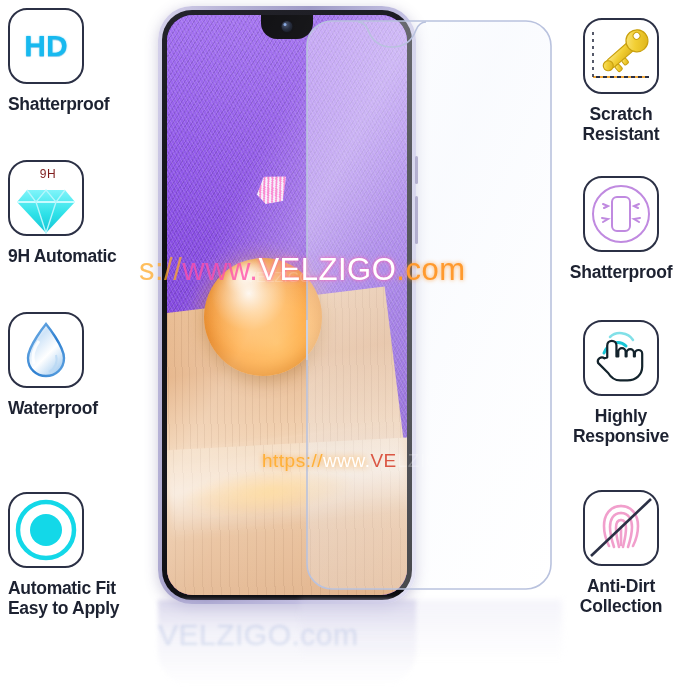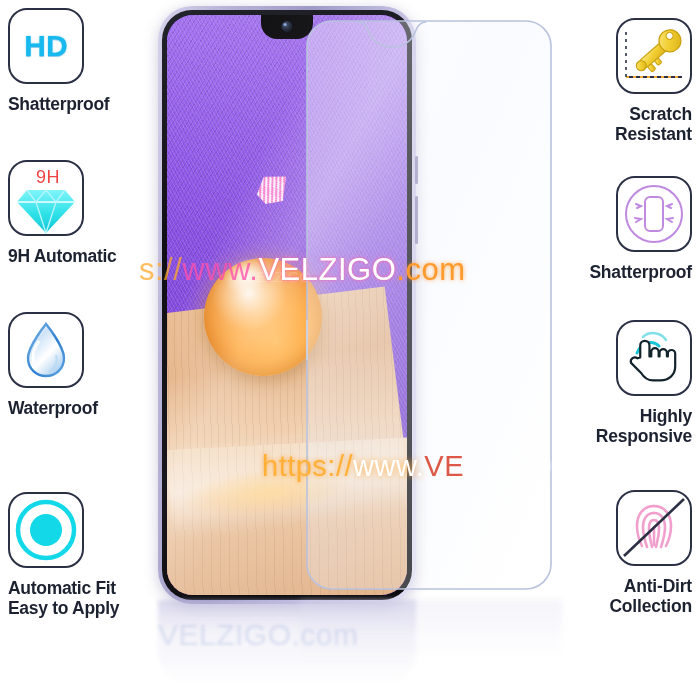--- a/index.html
+++ b/index.html
@@ -12,21 +12,21 @@
   }
   #stage{position:absolute;inset:0;width:700px;height:700px;background:#fff;overflow:hidden;}
 
   
   .col{position:absolute;top:0;width:150px;height:540px;padding-left:45px;}
   .col-left{left:0;}
   .col-right{right:0;}
 
   .feature{position:absolute;width:150px;}
   .col-left .feature{left:0;text-align:left;padding-left:8px;box-sizing:border-box;}
-  .col-right .feature{right:0;text-align:right;padding-right:8px;box-sizing:border-box;}
+  .col-right .feature{right:0;text-align:center;padding-right:8px;box-sizing:border-box;}
 
   .icon-box{
     width:76px;height:76px;border:2px solid #2b3045;border-radius:19px;
     background:#ffffff;position:relative;display:inline-block;
     box-sizing:border-box;overflow:hidden;
   }
   .feature-label{
     margin-top:7px;font-size:17.5px;line-height:1.12;font-weight:bold;
     color:#1d2231;letter-spacing:-0.3px;white-space:pre-line;
   }
@@ -34,21 +34,21 @@
 
   
   .hd-text{
     position:absolute;left:0;right:0;top:50%;transform:translateY(-50%);
     text-align:center;font-size:30px;font-weight:bold;letter-spacing:0px;
     color:#17b9ef;
     text-shadow:0 0 2px rgba(0,180,235,.55),0 1px 0 rgba(0,120,200,.35);
   }
   .nine-h{
     position:absolute;top:5px;left:4px;right:0;text-align:center;
-    font-size:18px;color:#ef4444;font-weight:normal;letter-spacing:.5px;
+    font-size:12px;color:#7f1d1d;font-weight:normal;letter-spacing:.5px;
   }
   .diamond{position:absolute;left:50%;top:26px;transform:translateX(-50%);}
   .drop{position:absolute;left:50%;top:50%;transform:translate(-50%,-50%);}
   .fitring{position:absolute;left:50%;top:50%;transform:translate(-50%,-50%);}
   .keyart{position:absolute;left:0;top:0;}
   .shatterart{position:absolute;left:50%;top:50%;transform:translate(-50%,-50%);}
   .touchart{position:absolute;left:50%;top:50%;transform:translate(-50%,-50%);}
   .dirtart{position:absolute;left:0;top:0;}
 
   
@@ -189,21 +189,21 @@
   .wm{position:absolute;white-space:nowrap;font-weight:normal;pointer-events:none;}
   #wm-main{
     left:139px;top:252px;font-size:31px;letter-spacing:.5px;
   }
   #wm-main .seg-a{color:rgba(255,170,40,.75);}
   #wm-main .seg-b{color:rgba(255,80,170,.78);}
   #wm-main .seg-c{color:#ffffff;text-shadow:0 0 3px rgba(255,90,170,.9),0 0 7px rgba(255,140,200,.55);}
   #wm-main .seg-d{color:#ff9a2e;text-shadow:0 0 4px rgba(255,150,40,.8);}
 
   #wm-sub{
-    left:262px;top:450px;font-size:29px;letter-spacing:.5px;
+    left:262px;top:450px;font-size:19px;letter-spacing:.5px;
   }
   #wm-sub .s1{color:#ffb038;text-shadow:0 0 5px rgba(255,160,40,.9);}
   #wm-sub .s2{color:#ffffff;text-shadow:0 0 6px rgba(255,170,60,.95);}
   #wm-sub .s3{color:rgba(214,60,40,.85);}
   #wm-sub .s4{color:rgba(255,255,255,.25);}
 
   #wm-ghost{
     left:158px;top:618px;font-size:30px;letter-spacing:.5px;
     color:rgba(150,170,215,.30);
     filter:blur(1.6px);

